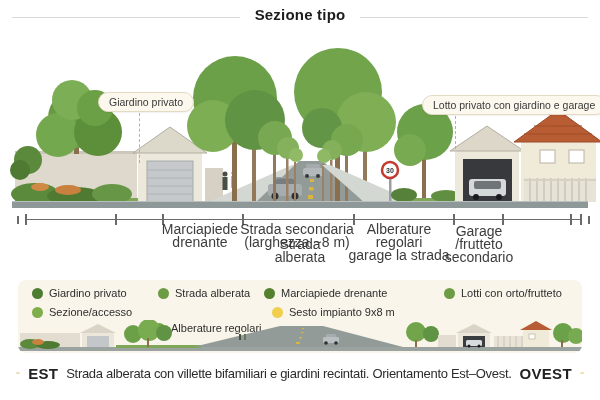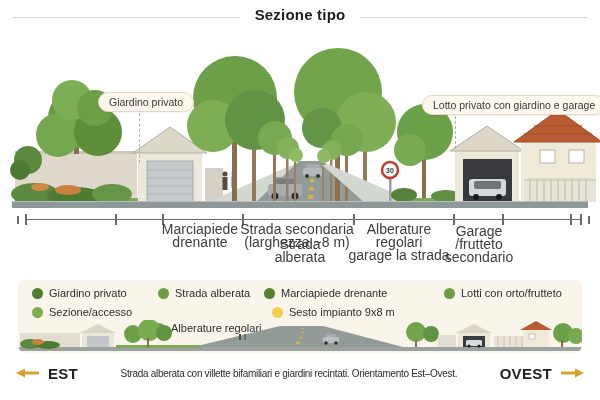--- a/index.html
+++ b/index.html
@@ -44,21 +44,21 @@
   }
   .dot{width:11px;height:11px;border-radius:50%;background:currentColor;flex:0 0 auto;}
   .legend-mini{position:absolute;left:0;bottom:0;}
   
   .footer{
     position:absolute;top:360px;left:0;width:600px;height:26px;
     display:flex;align-items:center;padding:0 16px;box-sizing:border-box;gap:8px;
   }
   .cardinal{font-size:15px;font-weight:bold;color:#222222;letter-spacing:.3px;}
   .footer-caption{
-    flex:1;text-align:center;font-size:10px;color:#2c2c2c;
+    flex:1;text-align:center;font-size:13px;color:#2c2c2c;
     white-space:nowrap;letter-spacing:-0.3px;
   }
   .arrow-svg{display:block;}
 </style>
 </head>
 <body>
 
 <div class="canvas">
 
   <div class="page-title">Sezione tipo</div>

